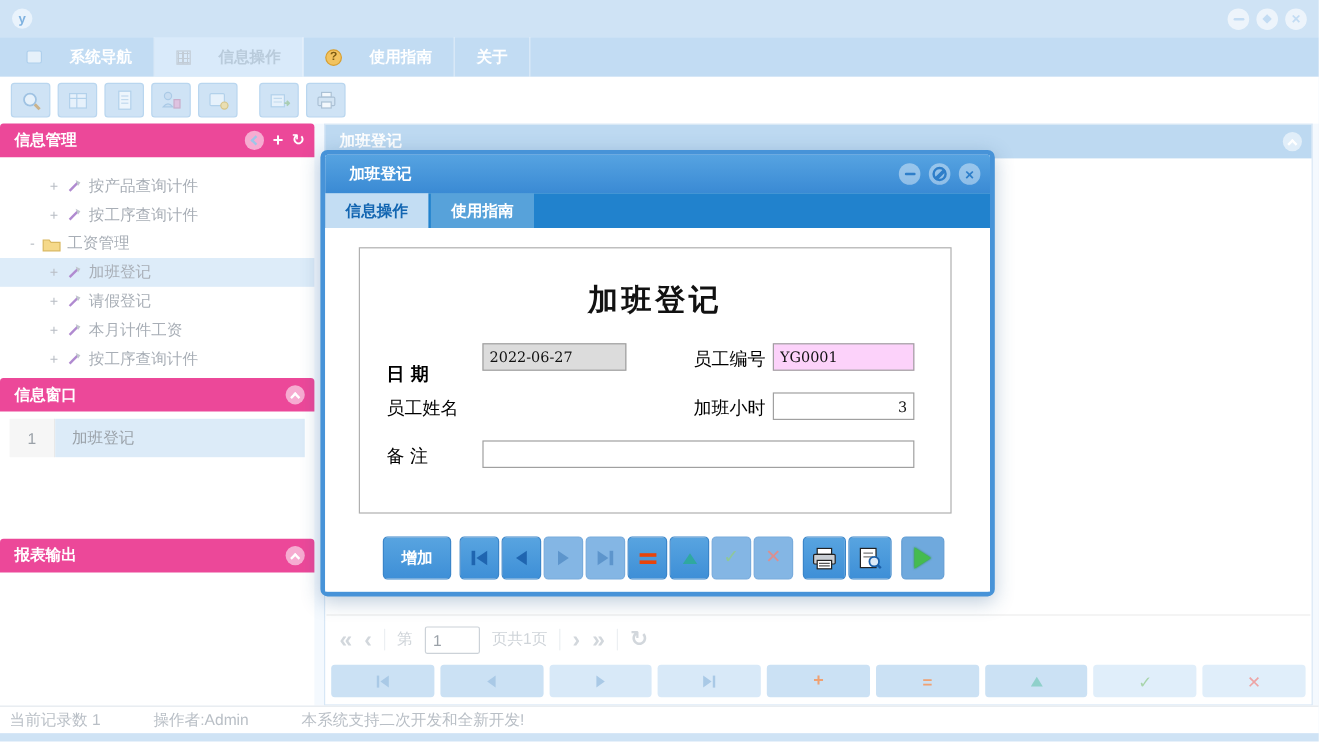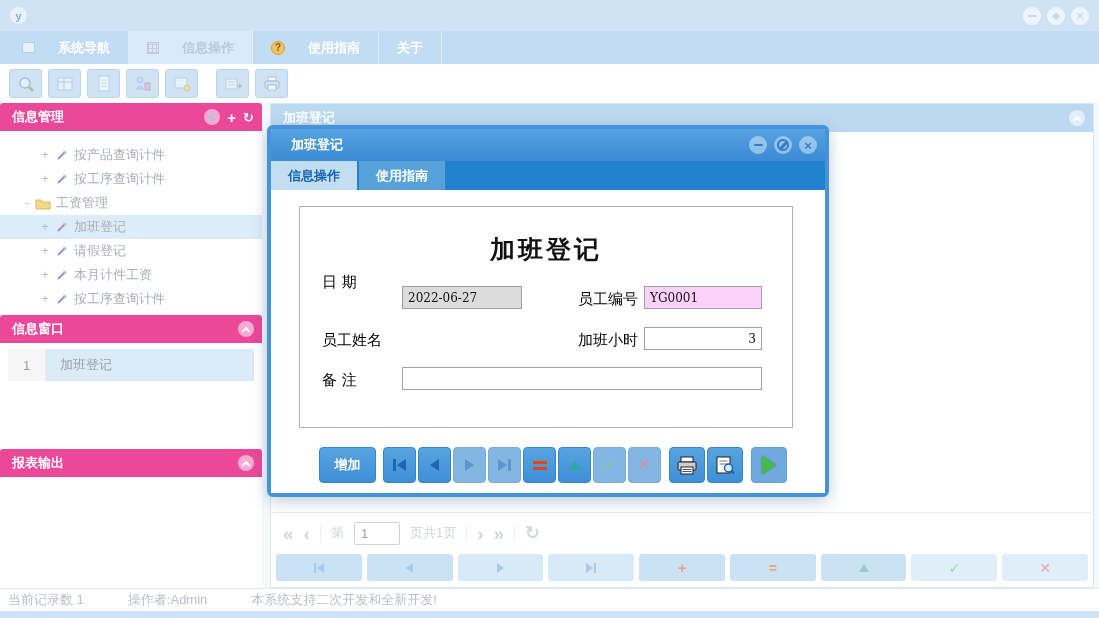--- a/index.html
+++ b/index.html
@@ -417,21 +417,21 @@
       </span>
     </div>
     <div class="dlg-tabstrip">
       <div class="dtab active">信息操作</div>
       <div class="dtab idle">使用指南</div>
     </div>
     <div class="dlg-content">
       <div class="form-box">
         <div class="form-title">加班登记</div>
 
-        <span class="f-label" style="left:22px; top:66px;">日 期</span>
+        <span class="f-label" style="left:22px; top:96px;font-weight:bold;">日 期</span>
         <input class="f-input ro" style="left: 102px; top: 79px; width: 120px;" readonly="" value="2022-06-27">
 
         <span class="f-label" style="left:278px; top:83px;">员工编号</span>
         <input class="f-input pink" style="left: 344px; top: 79px; width: 118px;" value="YG0001">
 
         <span class="f-label" style="left:22px; top:124px;">员工姓名</span>
 
         <span class="f-label" style="left:278px; top:124px;">加班小时</span>
         <input class="f-input white num" style="left: 344px; top: 120px; width: 118px;" value="3">
 

